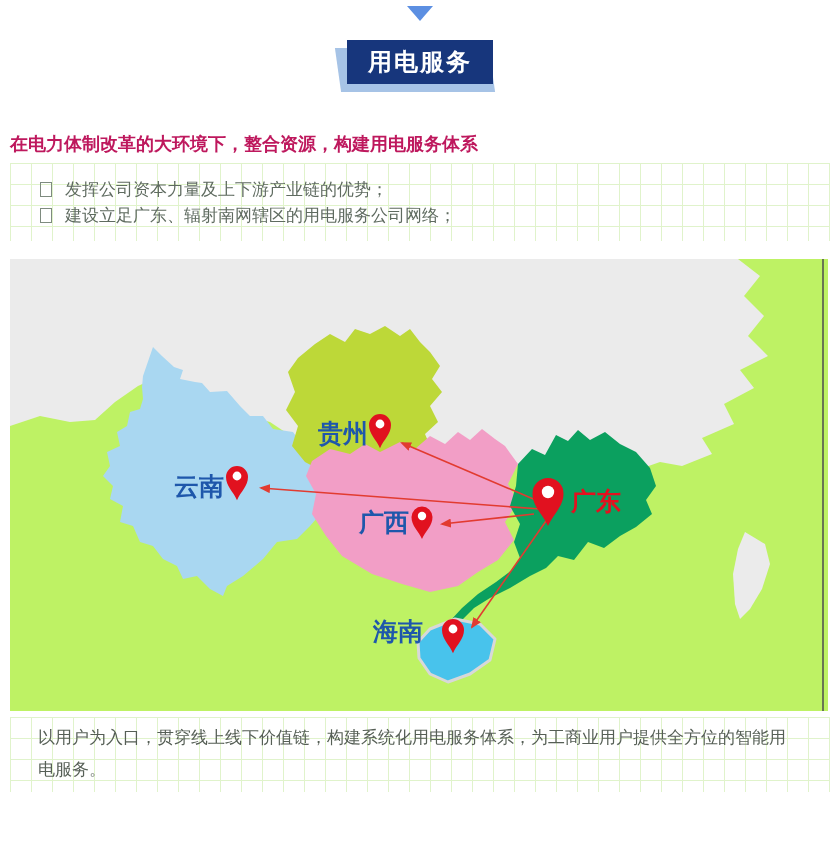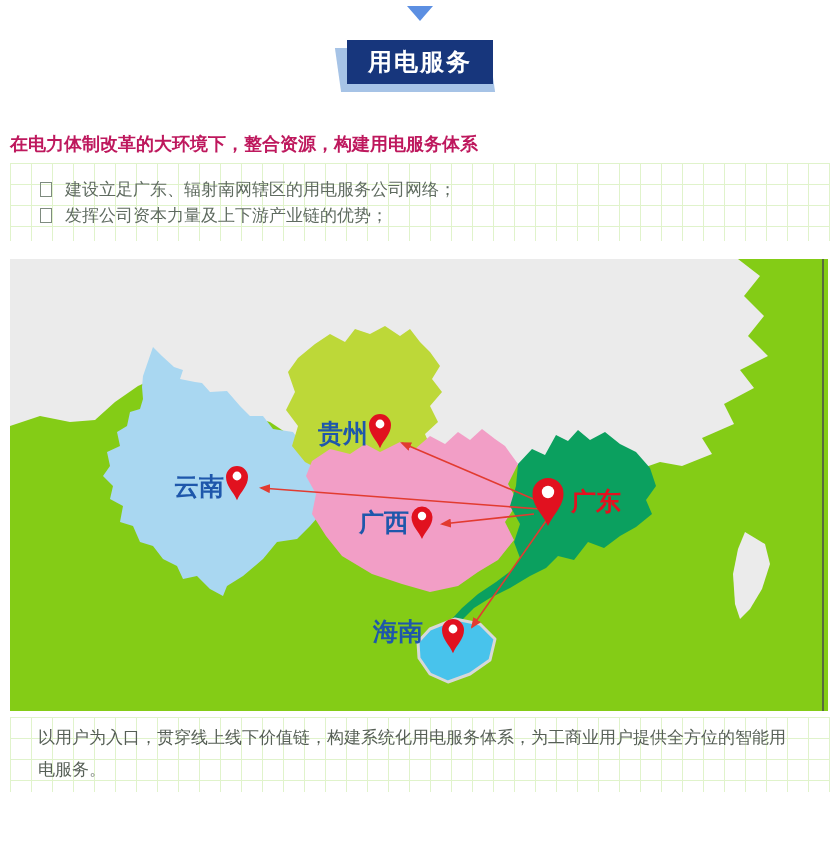--- a/index.html
+++ b/index.html
@@ -41,21 +41,21 @@
   .bullet-list li{
     display:flex;align-items:center;height:26px;
     font-size:17px;color:#5f6b60;
   }
   .bullet-box{
     flex:0 0 auto;width:10px;height:13px;margin-right:13px;
     border:1px solid #7e8b7f;background:transparent;
   }
   .map-wrap{
     position:relative;margin:18px 0 0 10px;width:818px;height:452px;
-    background:#84cc16;
+    background:#bef264;
   }
   .map-wrap svg{display:block;}
   .map-label{font-size:25px;font-weight:bold;font-family:"Liberation Sans","DejaVu Sans",sans-serif;}
   .panel-footer{margin-top:6px;padding:5px 0 6px 0;}
   .footer-text{
     margin:0 30px 0 28px;font-size:17px;line-height:32px;color:#565f56;
   }
 </style>
 </head>
 <body>
@@ -68,25 +68,25 @@
     <div class="badge">用电服务</div>
   </div>
 </div>
 
 <div class="heading">在电力体制改革的大环境下，整合资源，构建用电服务体系</div>
 
 <div class="grid-panel panel-bullets">
   <ul class="bullet-list">
     <li>
       <span class="bullet-box"></span>
-      <span>建设立足广东、辐射南网辖区的用电服务公司网络；</span>
+      <span>发挥公司资本力量及上下游产业链的优势；</span>
     </li>
     <li>
       <span class="bullet-box"></span>
-      <span>发挥公司资本力量及上下游产业链的优势；</span>
+      <span>建设立足广东、辐射南网辖区的用电服务公司网络；</span>
     </li>
   </ul>
 </div>
 
 <div class="map-wrap">
   <svg viewBox="0 0 818 452" width="818" height="452">
     <defs>
       <marker id="ah" markerWidth="11" markerHeight="9" refX="9" refY="4.5" orient="auto" markerUnits="userSpaceOnUse">
         <path d="M0,0 L11,4.5 L0,9 Z" fill="#e23b30"></path>
       </marker>

